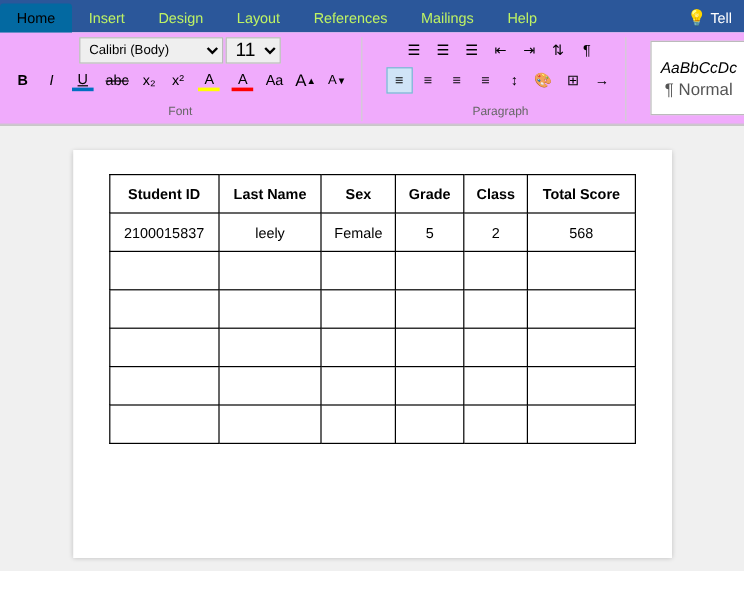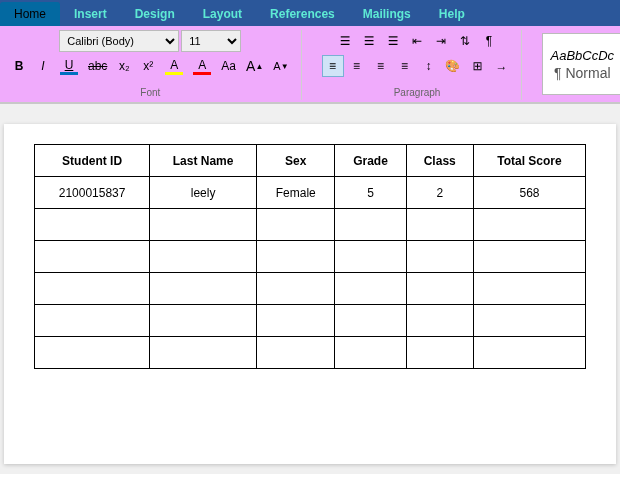--- a/index.html
+++ b/index.html
@@ -3,51 +3,51 @@
   <meta charset="utf-8">
   <style>
     * { margin: 0; padding: 0; box-sizing: border-box; }
     body { font-family: 'Segoe UI', Arial, sans-serif; font-size: 12px; background: #fff; width: 620px; height: 500px; overflow: hidden; }
 
     
     .ribbon-container { background: #2b579a; width: 100%; }
 
     
     .tab-bar { display: flex; align-items: flex-end; background: #2b579a; padding-top: 2px; }
-    .tab { padding: 5px 14px; font-size: 12px; color: #5eead4; cursor: pointer; background: transparent; border: none; font-weight: bold; }
+    .tab { padding: 5px 14px; font-size: 12px; color: #bef264; cursor: pointer; background: transparent; border: none; }
     .tab.active { background: #0369a1; color: #000; border-top-left-radius: 3px; border-top-right-radius: 3px; font-weight: normal; }
 
     .tab-tell { margin-left: auto; padding: 5px 10px; color: #fff; font-size: 12px; }
 
     
     .ribbon { background: #f0abfc; border-bottom: 1px solid #c8c8c8; padding: 4px 6px 2px 4px; display: flex; align-items: flex-start; gap: 4px; justify-content: space-between; }
 
     .ribbon-group { display: flex; flex-direction: column; align-items: center; border-right: 1px solid #d0d0d0; padding: 0 8px 2px 4px; min-height: 70px; }
     .ribbon-group:last-child { border-right: none; }
     .ribbon-group-label { font-size: 10px; color: #666; margin-top: auto; padding-top: 2px; }
     .ribbon-row { display: flex; align-items: center; gap: 2px; margin-bottom: 1px; }
 
     
     .font-select { width: 120px; height: 22px; font-size: 11px; border: 1px solid #bbb; padding: 1px 3px; }
-    .size-select { width: 60px; height: 22px; font-size: 11px; border: 1px solid #bbb; padding: 1px 3px; }
+    .size-select { width: 46px; height: 22px; font-size: 16px; border: 1px solid #bbb; padding: 1px 3px; }
     .rb-btn { height: 22px; min-width: 22px; border: 1px solid transparent; background: transparent; cursor: pointer; font-size: 12px; display: flex; align-items: center; justify-content: center; padding: 0 3px; }
     .rb-btn.active { background: #d0e4f7; border-color: #7ab0d4; }
     .rb-btn-bold { font-weight: bold; }
     .rb-btn-italic { font-style: italic; }
     .rb-btn-underline { text-decoration: underline; }
     .style-btn { border: 1px solid #bbb; background: #fff; cursor: pointer; padding: 4px 8px; font-size: 11px; display: flex; flex-direction: column; align-items: center; min-width: 70px; height: 62px; justify-content: center; }
     .style-btn .style-preview { font-size: 13px; font-weight: normal; color: #000; font-style: italic; }
     .style-btn .style-label { font-size: 14px; color: #555; margin-top: 2px; }
 
     
     .ribbon-bottom { height: 1px; background: #c8c8c8; }
 
     
     .document-area { background: #f0f0f0; padding: 20px 0; display: flex; justify-content: center; height: calc(500px - 130px); overflow: auto; }
-    .page { background: #fff; width: 612px; min-height: 340px; box-shadow: 0 1px 4px rgba(0,0,0,0.2); padding: 20px 30px; }
+    .page { background: #fff; width: 499px; min-height: 340px; box-shadow: 0 1px 4px rgba(0,0,0,0.2); padding: 20px 30px; }
 
     
     table { border-collapse: collapse; width: 100%; font-size: 12px; }
     th, td { border: 1px solid #000; padding: 6px 8px; text-align: center; height: 32px; }
     th { font-weight: bold; background: #fff; }
     td { font-weight: normal; }
 
     
     .color-bar { width: 18px; height: 3px; display: block; margin: 0 auto; }
     .bar-yellow { background: #ffff00; }
@@ -60,20 +60,23 @@
 
 <div class="ribbon-container">
   <div class="tab-bar">
     <button class="tab active">Home</button>
     <button class="tab">Insert</button>
     <button class="tab">Design</button>
     <button class="tab">Layout</button>
     <button class="tab">References</button>
     <button class="tab">Mailings</button>
     <button class="tab">Help</button>
+    <span class="tab-tell">
+      <span style="font-size:13px;">💡</span> <span>Tell</span>
+    </span>
   </div>
 </div>
 
 <div class="ribbon">
 
   <div class="ribbon-group">
     <div class="ribbon-row">
       <select class="font-select">
         <option>Calibri (Body)</option>
       </select>

